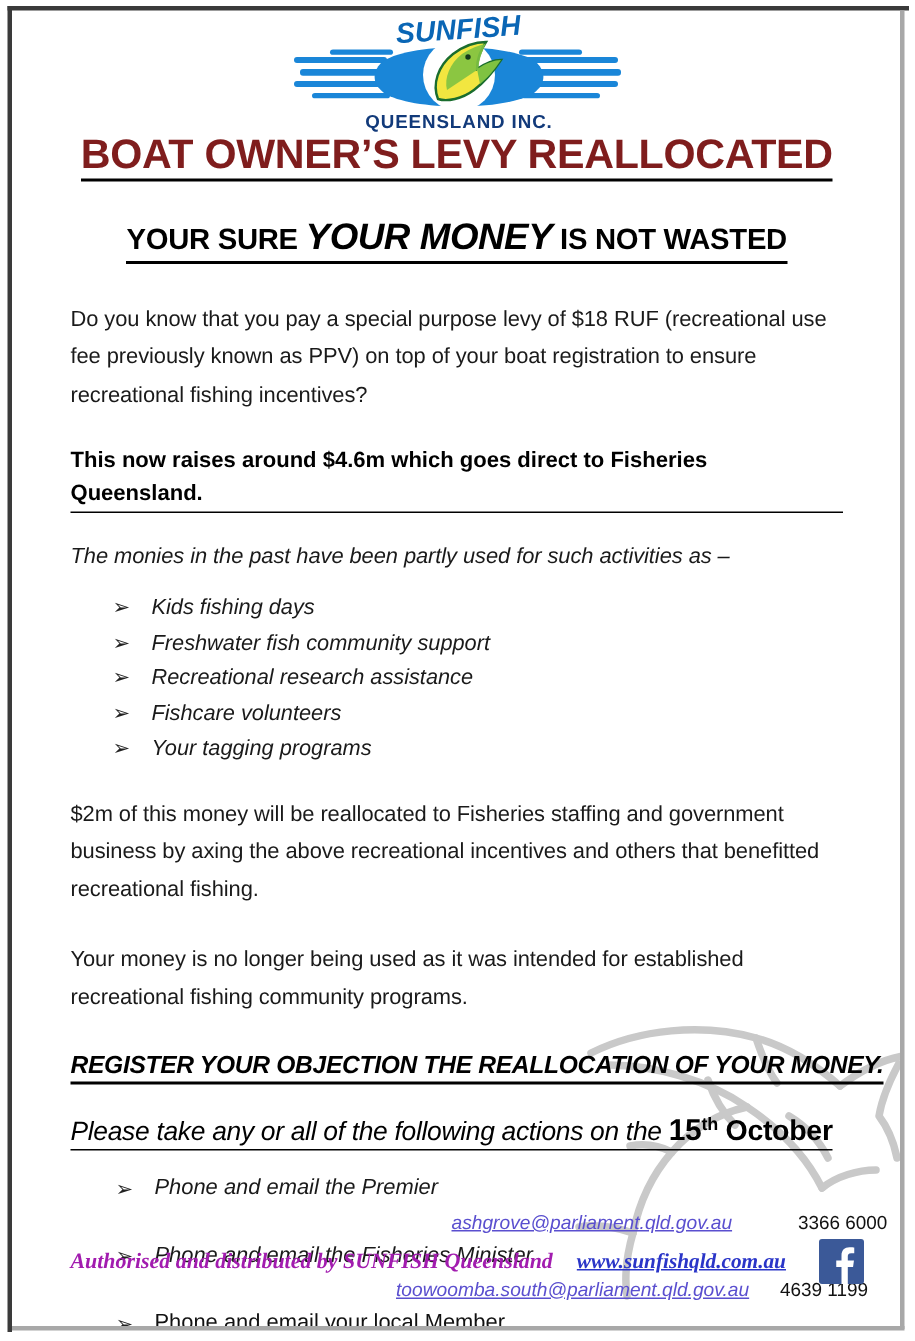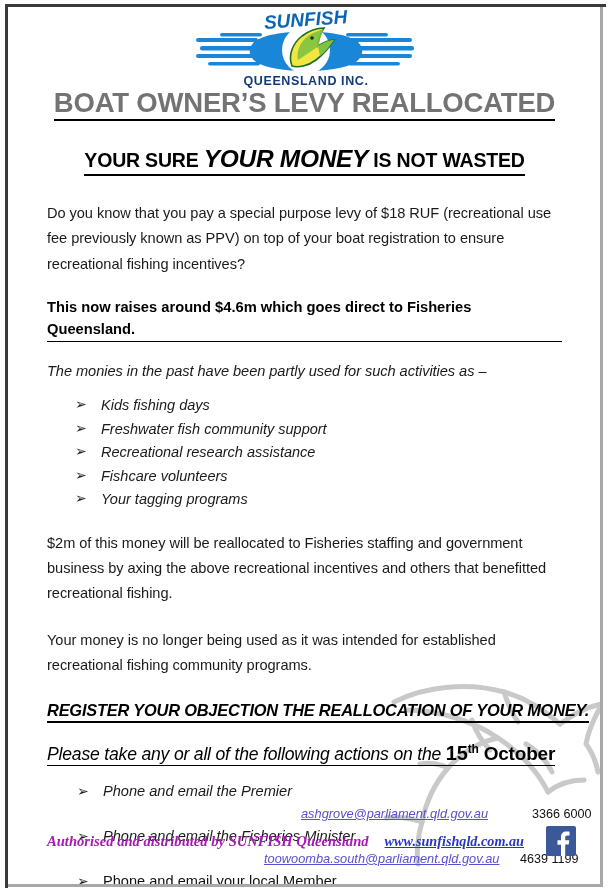--- a/index.html
+++ b/index.html
@@ -73,21 +73,21 @@
     z-index: 2;
     padding: 0 38px 0 38px;
   }
 
   
   .title {
     text-align: center;
     font-size: 27.5px;
     font-weight: bold;
     letter-spacing: -0.2px;
-    color: #737373;
+    color: #7f1d1d;
     margin: 0;
     padding: 0 0 2px 0;
     border-bottom: 2.5px solid #000;
     display: inline-block;
     line-height: 1.06;
     white-space: nowrap;
   }
   .title-row { text-align:center; margin-top: -2px; }
 
   .subtitle-row { text-align: center; margin-top: 25px; }

